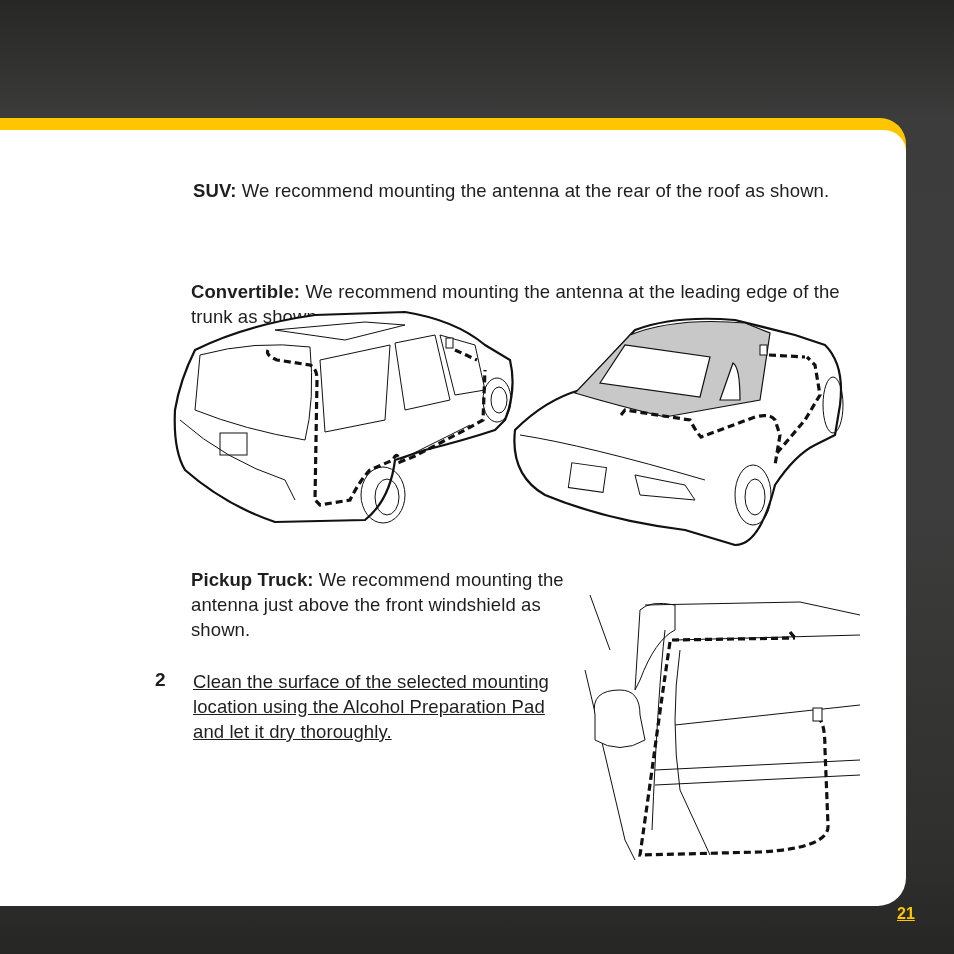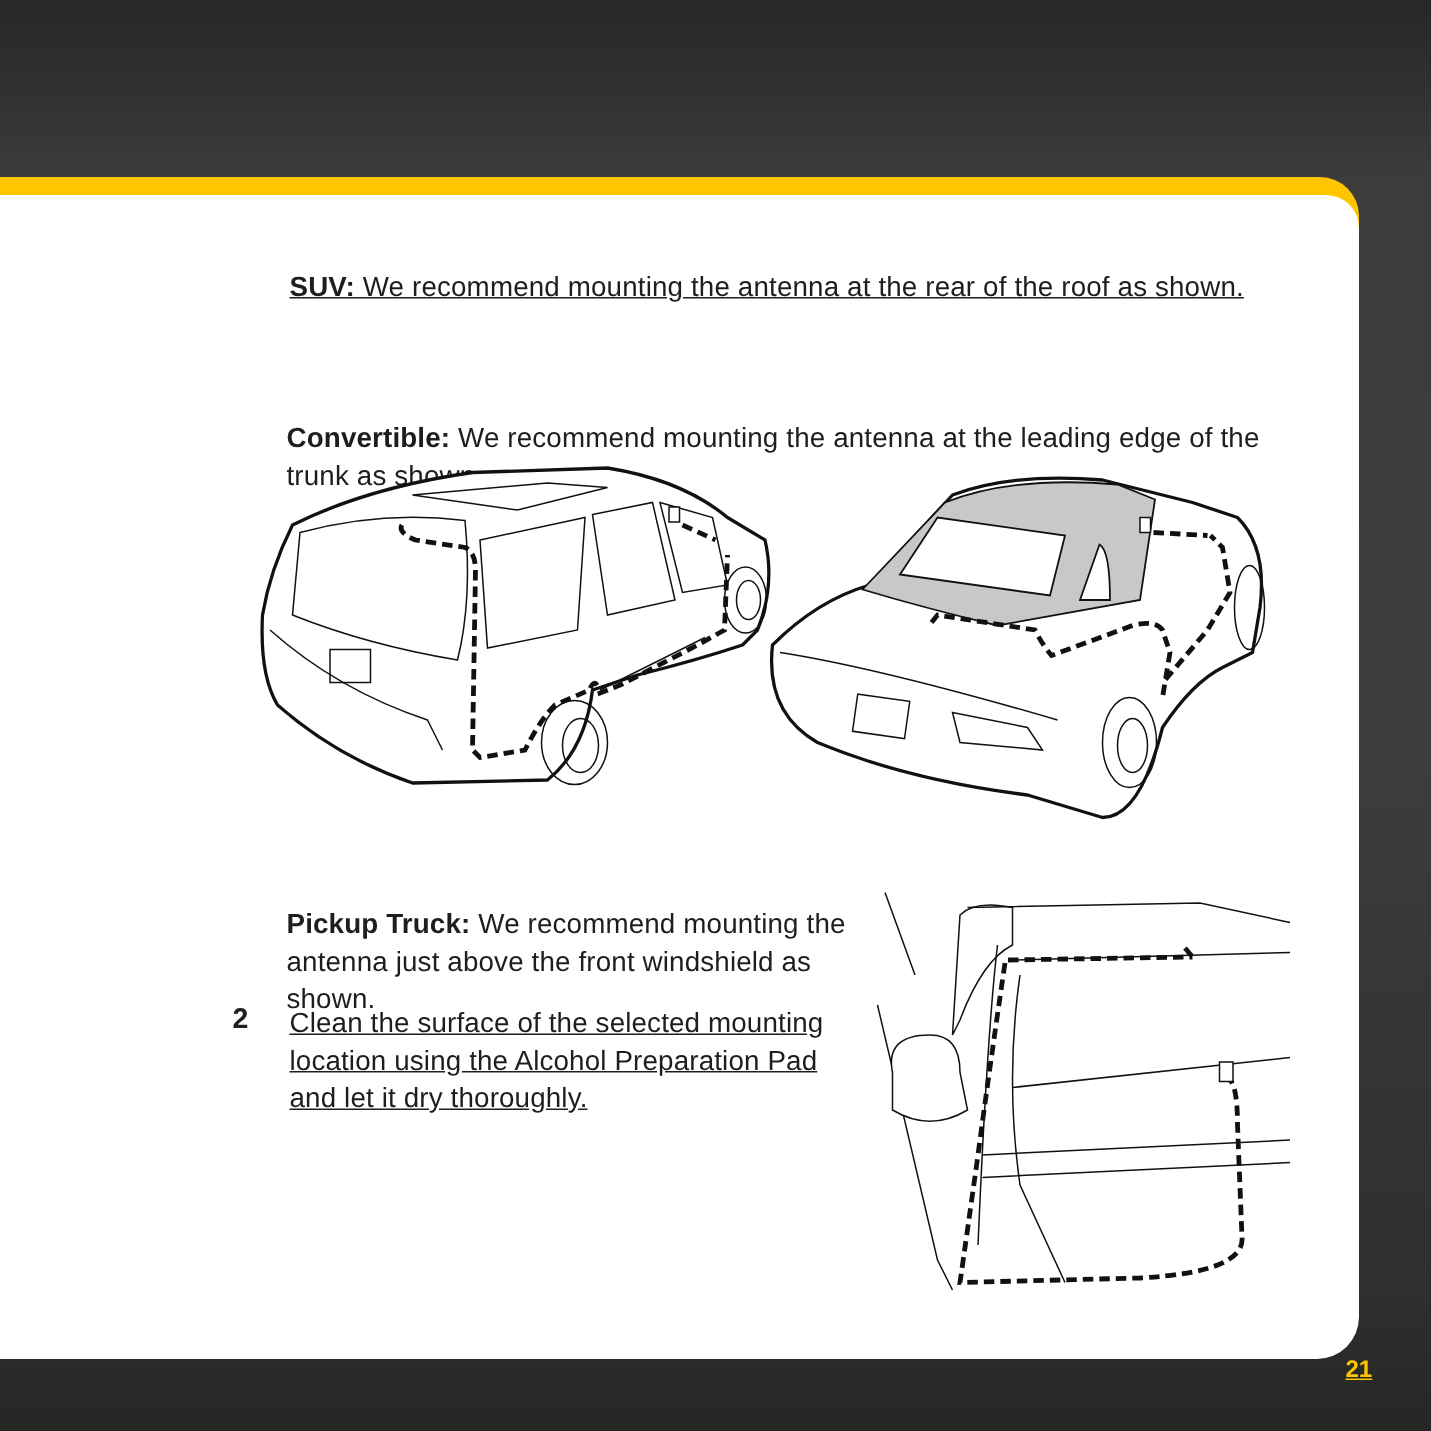--- a/index.html
+++ b/index.html
@@ -21,21 +21,21 @@
   .step-num { position:absolute; left:155px; top:669px; font-size:19px; font-weight:bold; color:#1e1e1e; }
   .page-number { position:absolute; left:897px; top:905px; color:#ffc600; font-size:16px; font-weight:bold;text-decoration:underline; }
   svg { position:absolute; }
 </style>
 </head>
 <body>
 
 <div class="yellow-band"></div>
 <div class="page"></div>
 
-<div class="text" style="left:193px; top:178px; width:670px;text-decoration:underline;">
+<div class="text" style="left:193px; top:178px; width:670px;">
   <b>SUV:</b><span> We recommend mounting the antenna at the rear of the roof as shown.</span>
 </div>
 
 <div class="text" style="left:191px; top:259px; width:672px;margin-top:20px;">
   <b>Convertible:</b><span> We recommend mounting the antenna at the leading edge of the trunk as shown.</span>
 </div>
 
 <svg style="left:165px; top:300px;" width="360" height="230" viewBox="0 0 360 230">
   <g fill="#fff" stroke="#111" stroke-width="2.2" stroke-linejoin="round">
     <path d="M30 50 Q80 25 150 15 L240 12 Q290 20 320 45 L345 60 Q352 90 340 120 L330 130 Q300 140 260 150 L230 160 Q225 200 200 220 L110 222 Q60 205 20 170 Q8 150 10 110 Q15 80 30 50 Z"></path>
@@ -70,21 +70,21 @@
     <path d="M130 170 L180 180 L190 195 L135 190 Z"></path>
     <ellipse cx="248" cy="190" rx="18" ry="30"></ellipse>
     <ellipse cx="250" cy="192" rx="10" ry="18"></ellipse>
     <ellipse cx="328" cy="100" rx="10" ry="28"></ellipse>
   </g>
   <path d="M116 110 L120 105 L185 115 Q190 125 196 132 L250 112 Q265 108 270 115 L275 130 L270 160 M272 148 L300 115 L315 90 L310 60 L302 52" fill="none" stroke="#111" stroke-width="3.2" stroke-dasharray="7 4"></path>
   <path d="M264 50 L300 52" fill="none" stroke="#111" stroke-width="3.2" stroke-dasharray="7 4"></path>
   <rect x="255" y="40" width="7" height="10" fill="#fff" stroke="#111" stroke-width="1"></rect>
 </svg>
 
-<div class="text" style="left:191px; top:567px; width:380px;margin-top:36px;">
+<div class="text" style="left:191px; top:567px; width:380px;">
   <b>Pickup Truck:</b><span> We recommend mounting the antenna just above the front windshield as shown.</span>
 </div>
 
 <div class="step-num">2</div>
 <div class="text" style="left:193px; top:669px; width:380px;text-decoration:underline;">Clean the surface of the selected mounting location using the Alcohol Preparation Pad and let it dry thoroughly.</div>
 
 <svg style="left:580px; top:590px;" width="290" height="280" viewBox="0 0 290 280">
   <g fill="none" stroke="#111" stroke-width="1">
     <path d="M10 5 L30 60 M5 80 L45 250 L55 270"></path>
     <path d="M60 20 Q70 10 95 15 L95 40 Q75 50 60 90 L55 100 Z" fill="#fff"></path>

